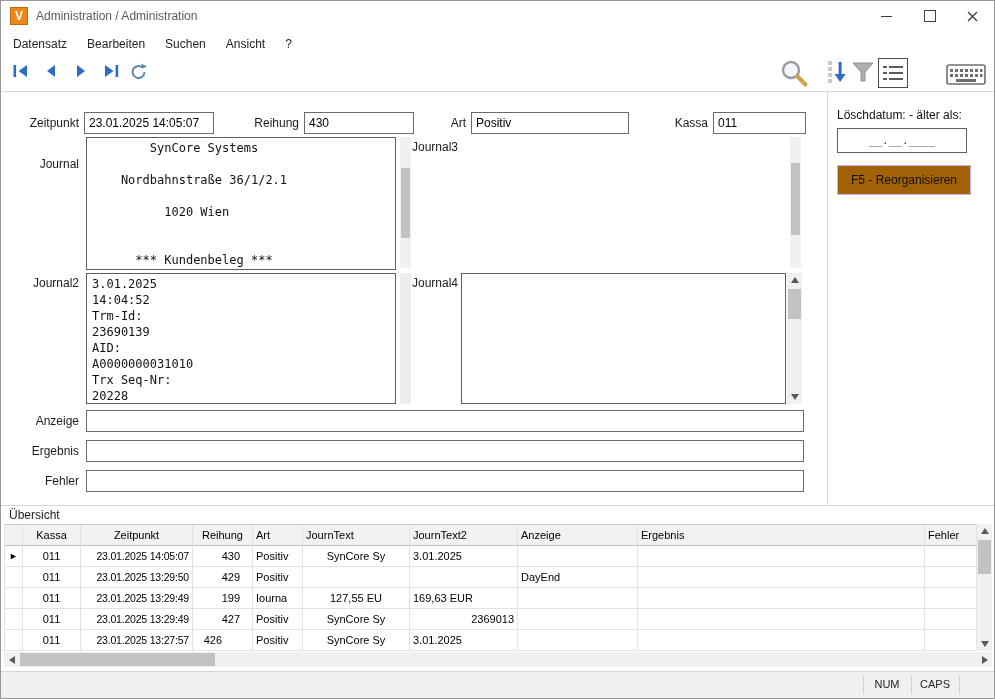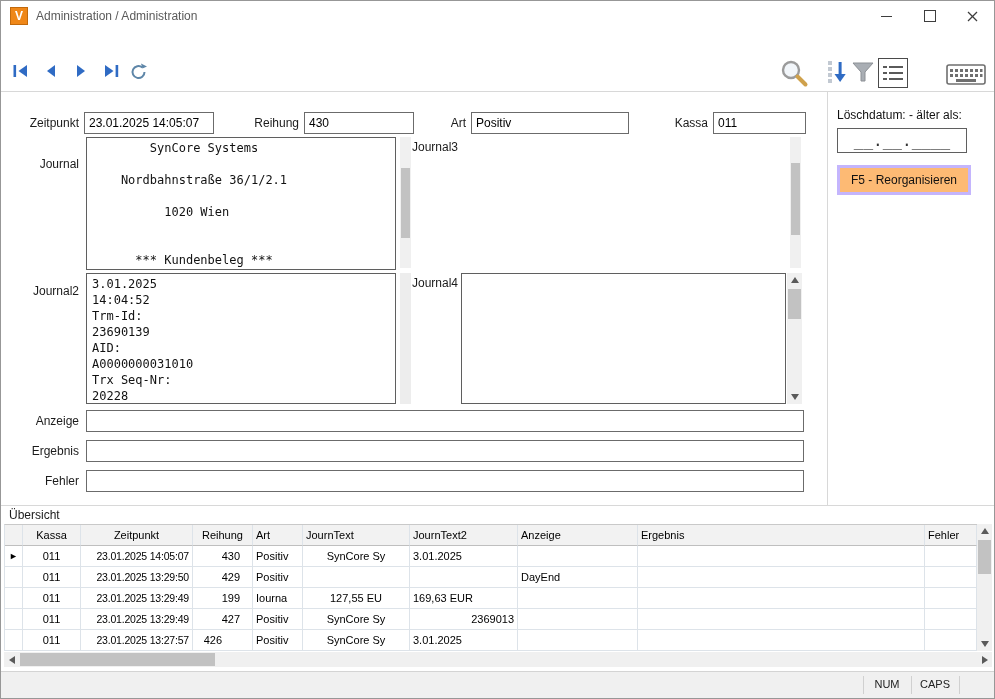--- a/index.html
+++ b/index.html
@@ -31,22 +31,22 @@
   .sb-track{position:absolute;background:#f0f0f0;}
   .sb-thumb{position:absolute;left:1px;right:1px;background:#c2c2c2;}
   .sb-btn{position:absolute;left:0;right:0;height:14px;background:#f0f0f0;display:flex;align-items:center;justify-content:center;}
   .tri{width:0;height:0;}
   .t-up{border-left:4px solid transparent;border-right:4px solid transparent;border-bottom:6px solid #5a5a5a;}
   .t-down{border-left:4px solid transparent;border-right:4px solid transparent;border-top:6px solid #5a5a5a;}
   .t-left{border-top:4px solid transparent;border-bottom:4px solid transparent;border-right:6px solid #5a5a5a;}
   .t-right{border-top:4px solid transparent;border-bottom:4px solid transparent;border-left:6px solid #5a5a5a;}
 
   .side-label{position:absolute;font-size:12px;color:#111;}
-  .side-input{position:absolute;border:1px solid #5f5f5f;background:#fff;text-align:center;font-family:"DejaVu Sans Mono",monospace;font-size:16px;line-height:23px;color:#333;box-sizing:border-box;}
-  .side-btn{position:absolute;border:3px solid #c4b5fd;background:#fdba74;font-size:12px;color:#111;display:flex;align-items:center;justify-content:center;box-sizing:border-box;}
+  .side-input{position:absolute;border:1px solid #5f5f5f;background:#fff;text-align:center;font-family:"DejaVu Sans Mono",monospace;font-size:11px;line-height:23px;color:#333;box-sizing:border-box;}
+  .side-btn{position:absolute;border:1px solid #c4b5fd;background:#a16207;font-size:12px;color:#111;display:flex;align-items:center;justify-content:center;box-sizing:border-box;}
 
   
   .ov-title{position:absolute;font-size:12px;color:#1b1b1b;}
   .grid{position:absolute;left:3px;top:523px;width:973px;border-left:1px solid #dde3e9;border-top:1px solid #c9c9c9;font-size:11px;color:#000;box-sizing:border-box;}
   .grow{display:flex;height:21px;}
   .gcell{border-right:1px solid #dde3e9;border-bottom:1px solid #dde3e9;line-height:20px;padding:0 3px;overflow:hidden;white-space:pre;box-sizing:border-box;flex:none;}
   .ghead .gcell{background:#f2f2f2;border-bottom:1px solid #bfbfbf;}
   .w-m{width:18px}.w-k{width:58px}.w-z{width:112px}.w-r{width:60px}.w-a{width:50px}
   .w-j1{width:107px}.w-j2{width:108px}.w-an{width:120px}.w-er{width:287px}.w-f{width:52px}
   .al{text-align:left}.ac{text-align:center}.ar{text-align:right}
@@ -75,20 +75,27 @@
         </div>
       <div class="win-btn">
         <svg width="11" height="11" viewBox="0 0 11 11">
             <line x1="1" y1="1" x2="10" y2="10" stroke="#3d3d3d" stroke-width="1.2"></line>
             <line x1="10" y1="1" x2="1" y2="10" stroke="#3d3d3d" stroke-width="1.2"></line>
           </svg>
       </div>
     </div>
   </div>
 
+  <div class="menubar">
+    <span class="menu-item">Datensatz</span>
+    <span class="menu-item">Bearbeiten</span>
+    <span class="menu-item">Suchen</span>
+    <span class="menu-item">Ansicht</span>
+    <span class="menu-item">?</span>
+  </div>
 
   <div class="toolbtn" style="left:8px;top:60px;width:24px;height:20px;">
     <svg width="16" height="14" viewBox="0 0 16 14">
         <rect x="0.5" y="1" width="2.6" height="12" fill="#2f6bc4"></rect>
         <polygon points="14,1 5.5,7 14,13" fill="#2f6bc4"></polygon>
       </svg>
   </div>
   <div class="toolbtn" style="left:38px;top:60px;width:24px;height:20px;">
     <svg width="14" height="14" viewBox="0 0 14 14">
         <polygon points="11,1 3,7 11,13" fill="#2f6bc4"></polygon>
@@ -192,21 +199,21 @@
       *** Kundenbeleg ***</div>
   <div class="sb-track" style="left:399px;top:136px;width:11px;height:131px;">
     <div class="sb-thumb" style="top:31px;height:70px;"></div>
   </div>
 
   <div class="label" style="left:405px;top:135px;width:52px;">Journal3</div>
   <div class="sb-track" style="left:789px;top:136px;width:11px;height:131px;">
     <div class="sb-thumb" style="top:26px;height:72px;"></div>
   </div>
 
-  <div class="label" style="left:0;top:271px;width:78px;margin-top:8px;">Journal2</div>
+  <div class="label" style="left:0;top:271px;width:78px;">Journal2</div>
   <div class="jbox" style="left:85px;top:272px;width:310px;height:131px;">3.01.2025
 14:04:52
 Trm-Id:
 23690139
 AID:
 A0000000031010
 Trx Seq-Nr:
 20228</div>
   <div class="sb-track" style="left:399px;top:272px;width:11px;height:131px;background:#ededed;"></div>
 

